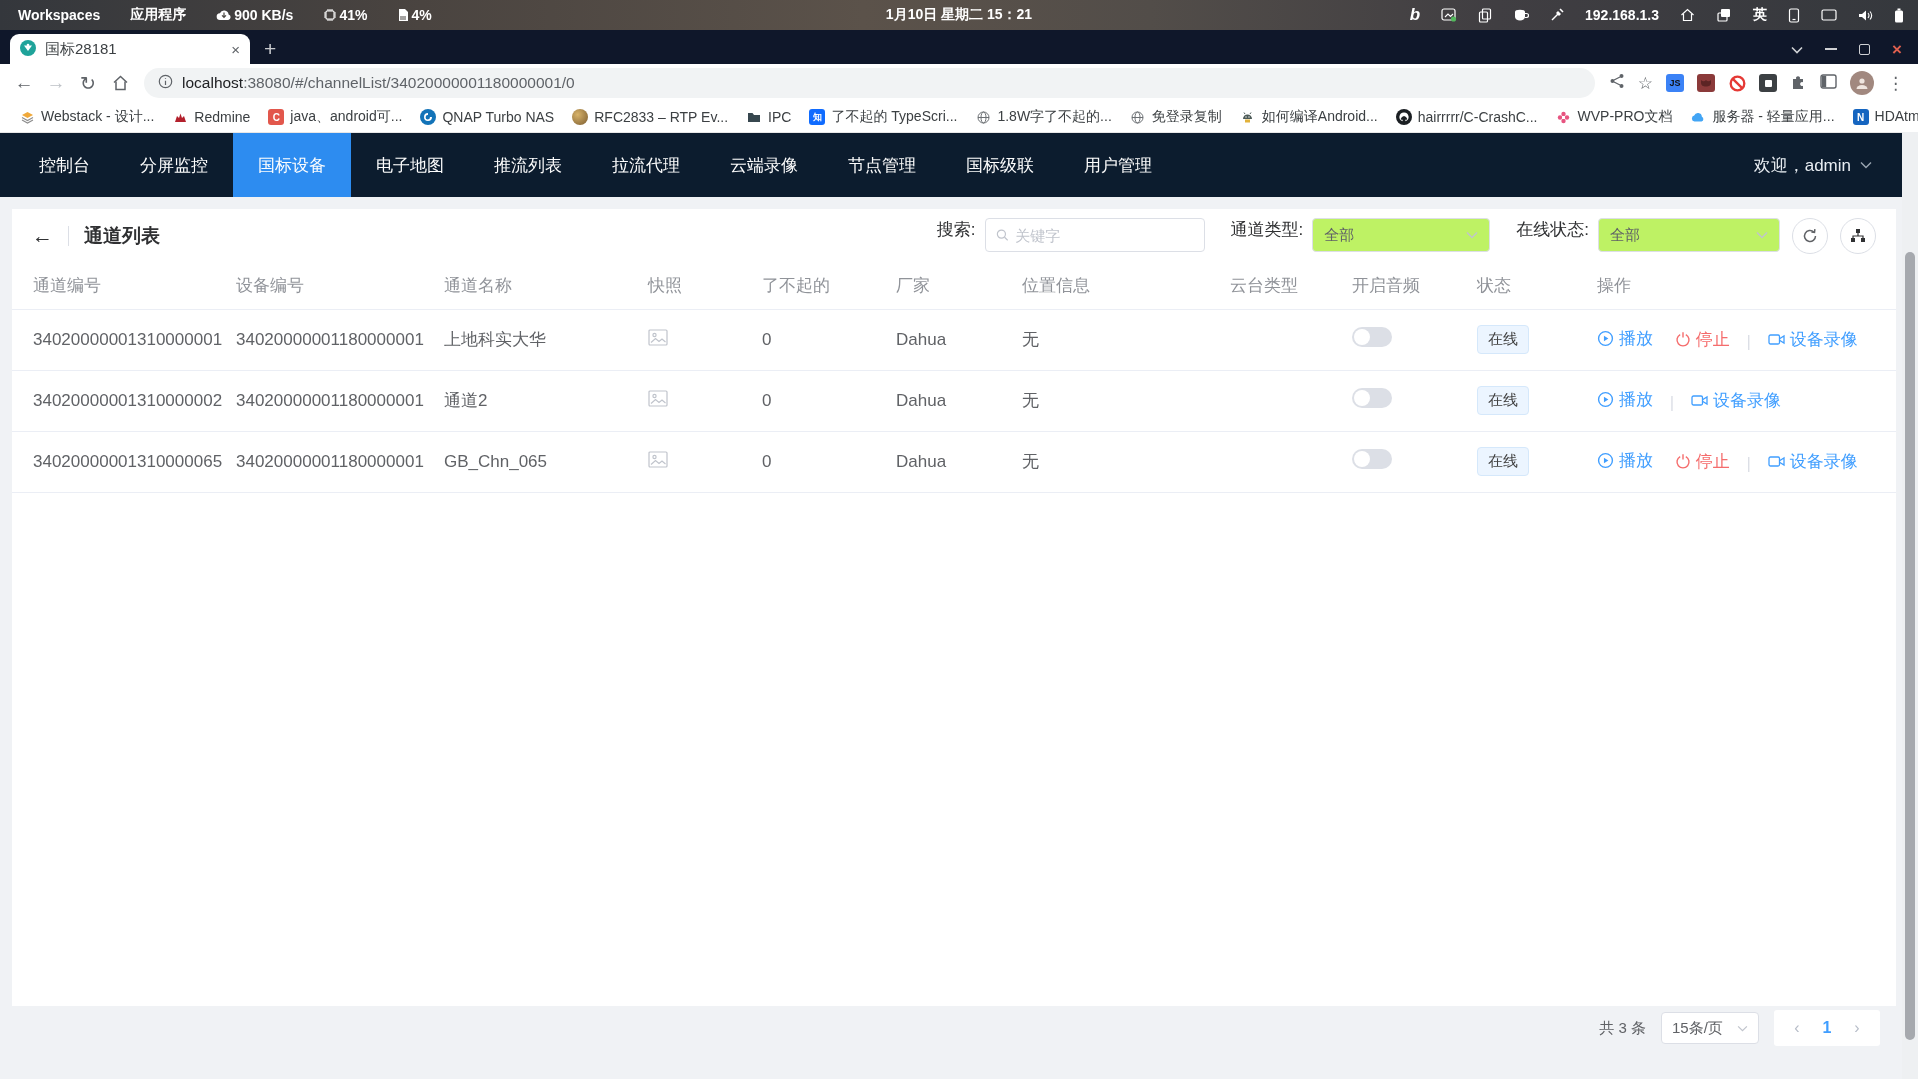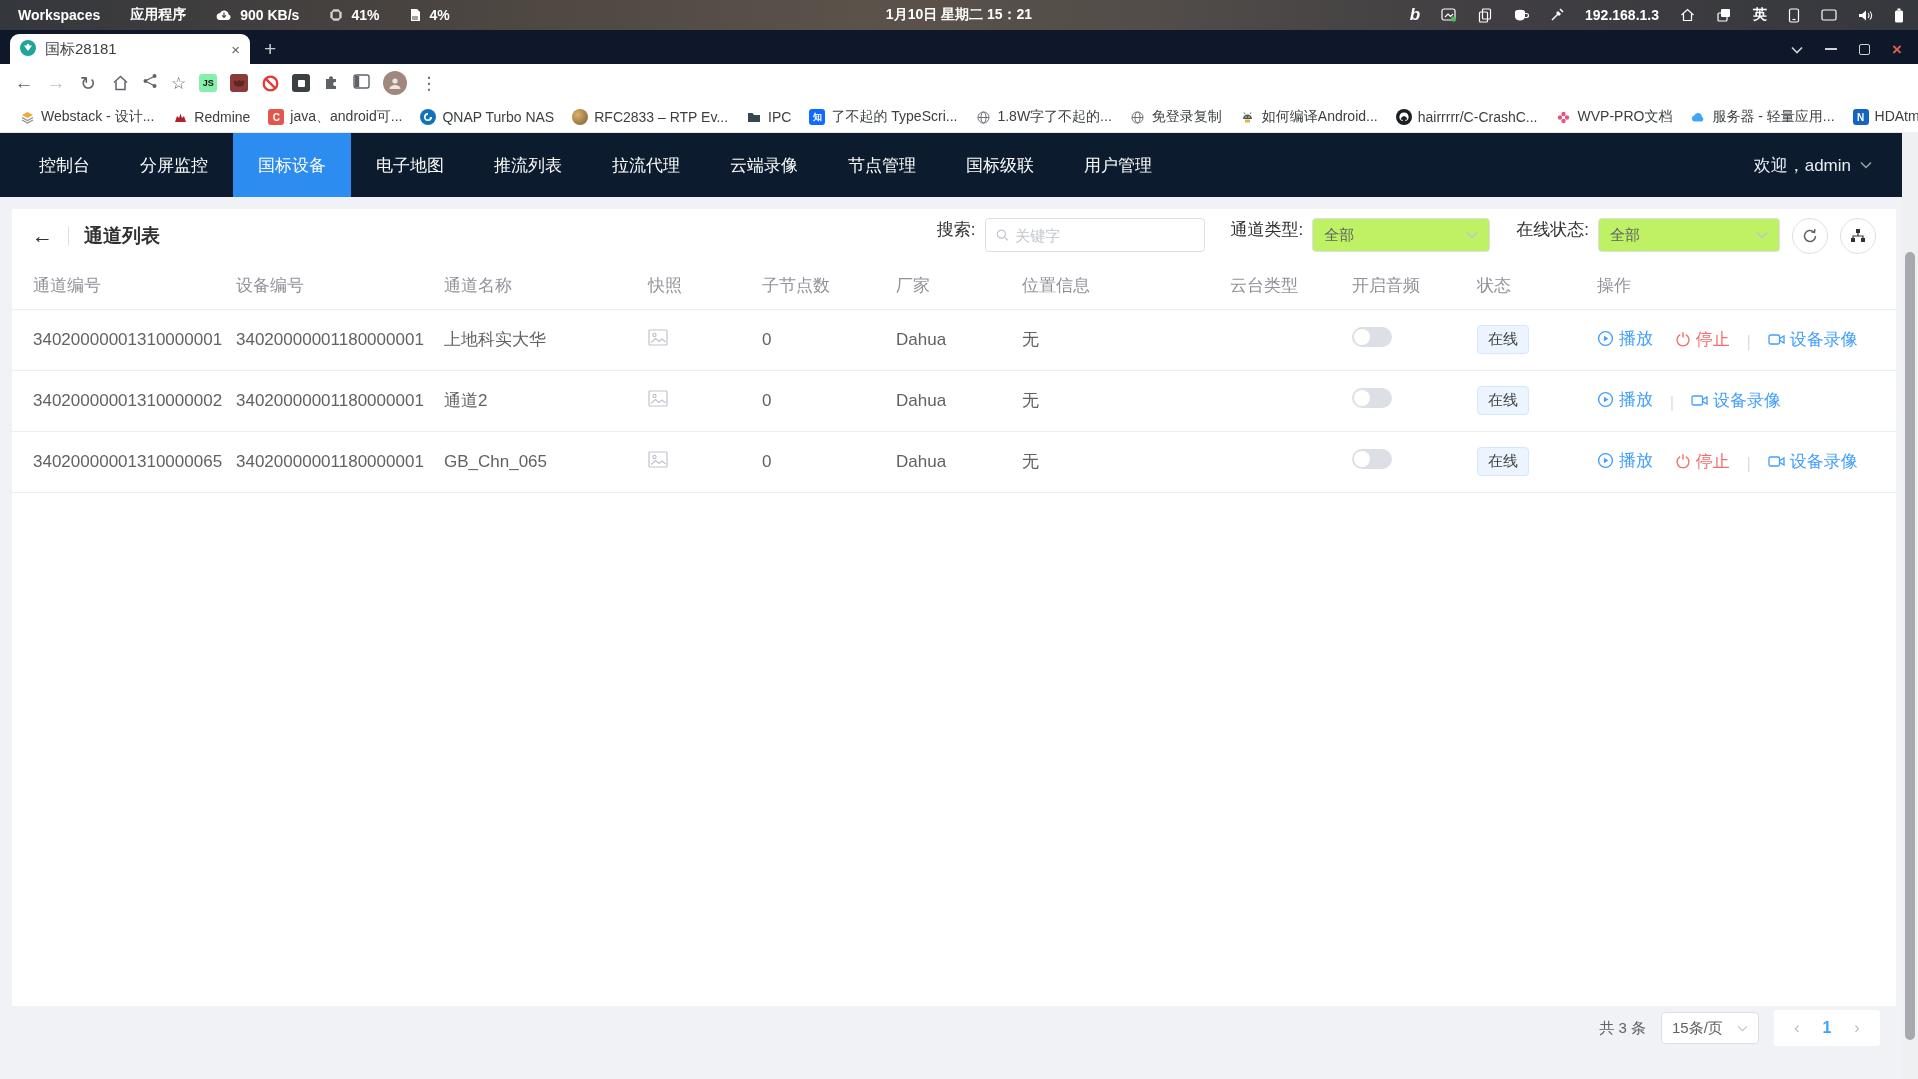--- a/index.html
+++ b/index.html
@@ -4,21 +4,21 @@
 <style>
   * { margin:0; padding:0; box-sizing:border-box; }
   html,body { width:1918px; height:1079px; overflow:hidden;
     font-family:"Liberation Sans","DejaVu Sans",sans-serif; }
 
   
   .topbar { height:30px; display:flex; align-items:center; color:#fff; font-size:14px; font-weight:600;
     background:linear-gradient(90deg,#34373c 0%,#4a4440 22%,#5b524a 45%,#524d49 60%,#403e42 78%,#35383d 100%);
     position:relative; }
   .tb-left { display:flex; align-items:center; gap:30px; padding-left:18px; }
-  .tb-ind { display:flex; align-items:center; gap:8px; }
+  .tb-ind { display:flex; align-items:center; gap:2px; }
   .tb-center { position:absolute; left:50%; transform:translateX(-50%); font-weight:700; }
   .tb-right { margin-left:auto; display:flex; align-items:center; gap:21px; padding-right:14px; }
   .tb-ico { display:inline-flex; align-items:center; justify-content:center; }
   .tb-b { font-weight:700; font-size:17px; font-style:italic; }
 
   
   .tabstrip { height:34px; background:#0f172a; display:flex; align-items:flex-end; }
   .tab { margin-left:10px; width:240px; height:30px; background:#fff; border-radius:9px 9px 0 0;
     display:flex; align-items:center; gap:9px; padding:0 10px; font-size:15px; color:#3c4043; }
   .tab-title { flex:1; white-space:nowrap; overflow:hidden; }
@@ -32,21 +32,21 @@
   
   .toolbar { height:38px; background:#fff; display:flex; align-items:center; padding:0 8px; }
   .nav-btn { width:32px; height:32px; display:flex; align-items:center; justify-content:center;
     color:#5f6368; font-size:19px; }
   .omnibox { flex:1; height:30px; background:#f1f3f4; border-radius:15px; margin:0 8px;
     display:flex; align-items:center; gap:9px; padding:0 14px; font-size:15.5px; }
   .url-host { color:#202124; }
   .url-rest { color:#5f6368; }
   .tool-right { display:flex; align-items:center; gap:13px; padding:0 6px; }
   .ext { width:18px; height:18px; border-radius:3px; display:inline-flex; align-items:center; justify-content:center; }
-  .ext-js { background:#86efac; color:#111; font-size:9px; font-weight:700; }
+  .ext-js { background:#3b82f6; color:#111; font-size:9px; font-weight:700; }
   .ext-mask { background:#8b3a3a; }
   .ext-black { background:#3c4043; }
   .ext-black i { display:block; width:7px; height:7px; background:#fff; border-radius:1px; }
   .avatar { width:24px; height:24px; border-radius:50%; background:#a1887f;
     display:inline-flex; align-items:center; justify-content:center; }
   .kebab { color:#5f6368; font-size:17px; }
   .star { color:#5f6368; font-size:17px; }
 
   
   .bookmarks { height:31px; background:#fff; border-bottom:1px solid #e7e7e7;
@@ -250,20 +250,29 @@
 <div class="toolbar">
   <span class="nav-btn">←</span>
   <span class="nav-btn" style="color:#bdc1c6">→</span>
   <span class="nav-btn">↻</span>
   <span class="nav-btn">
     <svg width="17" height="16" viewBox="0 0 17 16" fill="none" stroke="#5f6368" stroke-width="1.5">
         <path d="M2 7.5L8.5 1.5 15 7.5"></path>
         <path d="M4 6.5v8h9v-8"></path>
       </svg>
   </span>
+  <div class="omnibox">
+    <span>
+      <svg width="15" height="15" viewBox="0 0 15 15" fill="none" stroke="#5f6368" stroke-width="1.2">
+          <circle cx="7.5" cy="7.5" r="6.2"></circle>
+          <path d="M7.5 4.2v.9M7.5 6.8V11"></path>
+        </svg>
+    </span>
+    <span><span class="url-host">localhost</span><span class="url-rest">:38080/#/channelList/34020000001180000001/0</span></span>
+  </div>
   <div class="tool-right">
     <span>
       <svg width="16" height="16" viewBox="0 0 16 16" fill="#5f6368">
           <circle cx="12.5" cy="3" r="2"></circle>
           <circle cx="3.5" cy="8" r="2"></circle>
           <circle cx="12.5" cy="13" r="2"></circle>
           <path d="M5 7l6-3M5 9l6 3" stroke="#5f6368" stroke-width="1.3"></path>
         </svg>
     </span>
     <span class="star">☆</span>
@@ -503,21 +512,21 @@
         <col style="width:125px">
           <col style="width:120px">
           <col>
       </colgroup>
       <thead>
         <tr>
           <th>通道编号</th>
           <th>设备编号</th>
           <th>通道名称</th>
           <th>快照</th>
-          <th>子节点数</th>
+          <th>了不起的</th>
           <th>厂家</th>
           <th>位置信息</th>
           <th>云台类型</th>
           <th>开启音频</th>
           <th>状态</th>
           <th>操作</th>
         </tr>
       </thead>
       <tbody>
         <tr>

